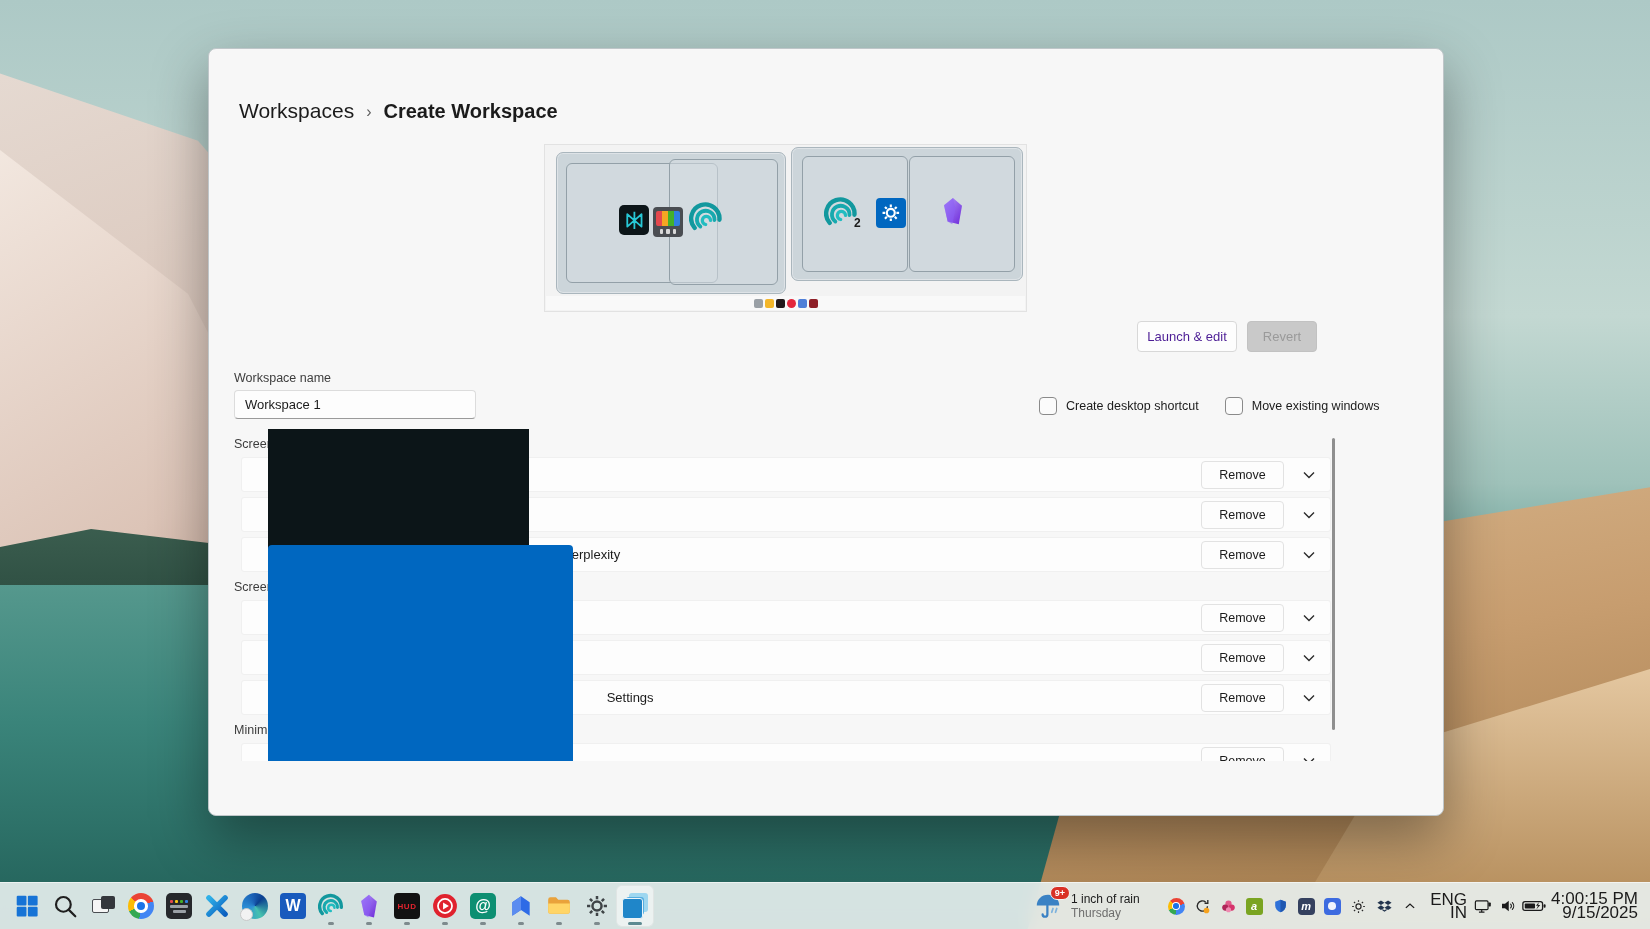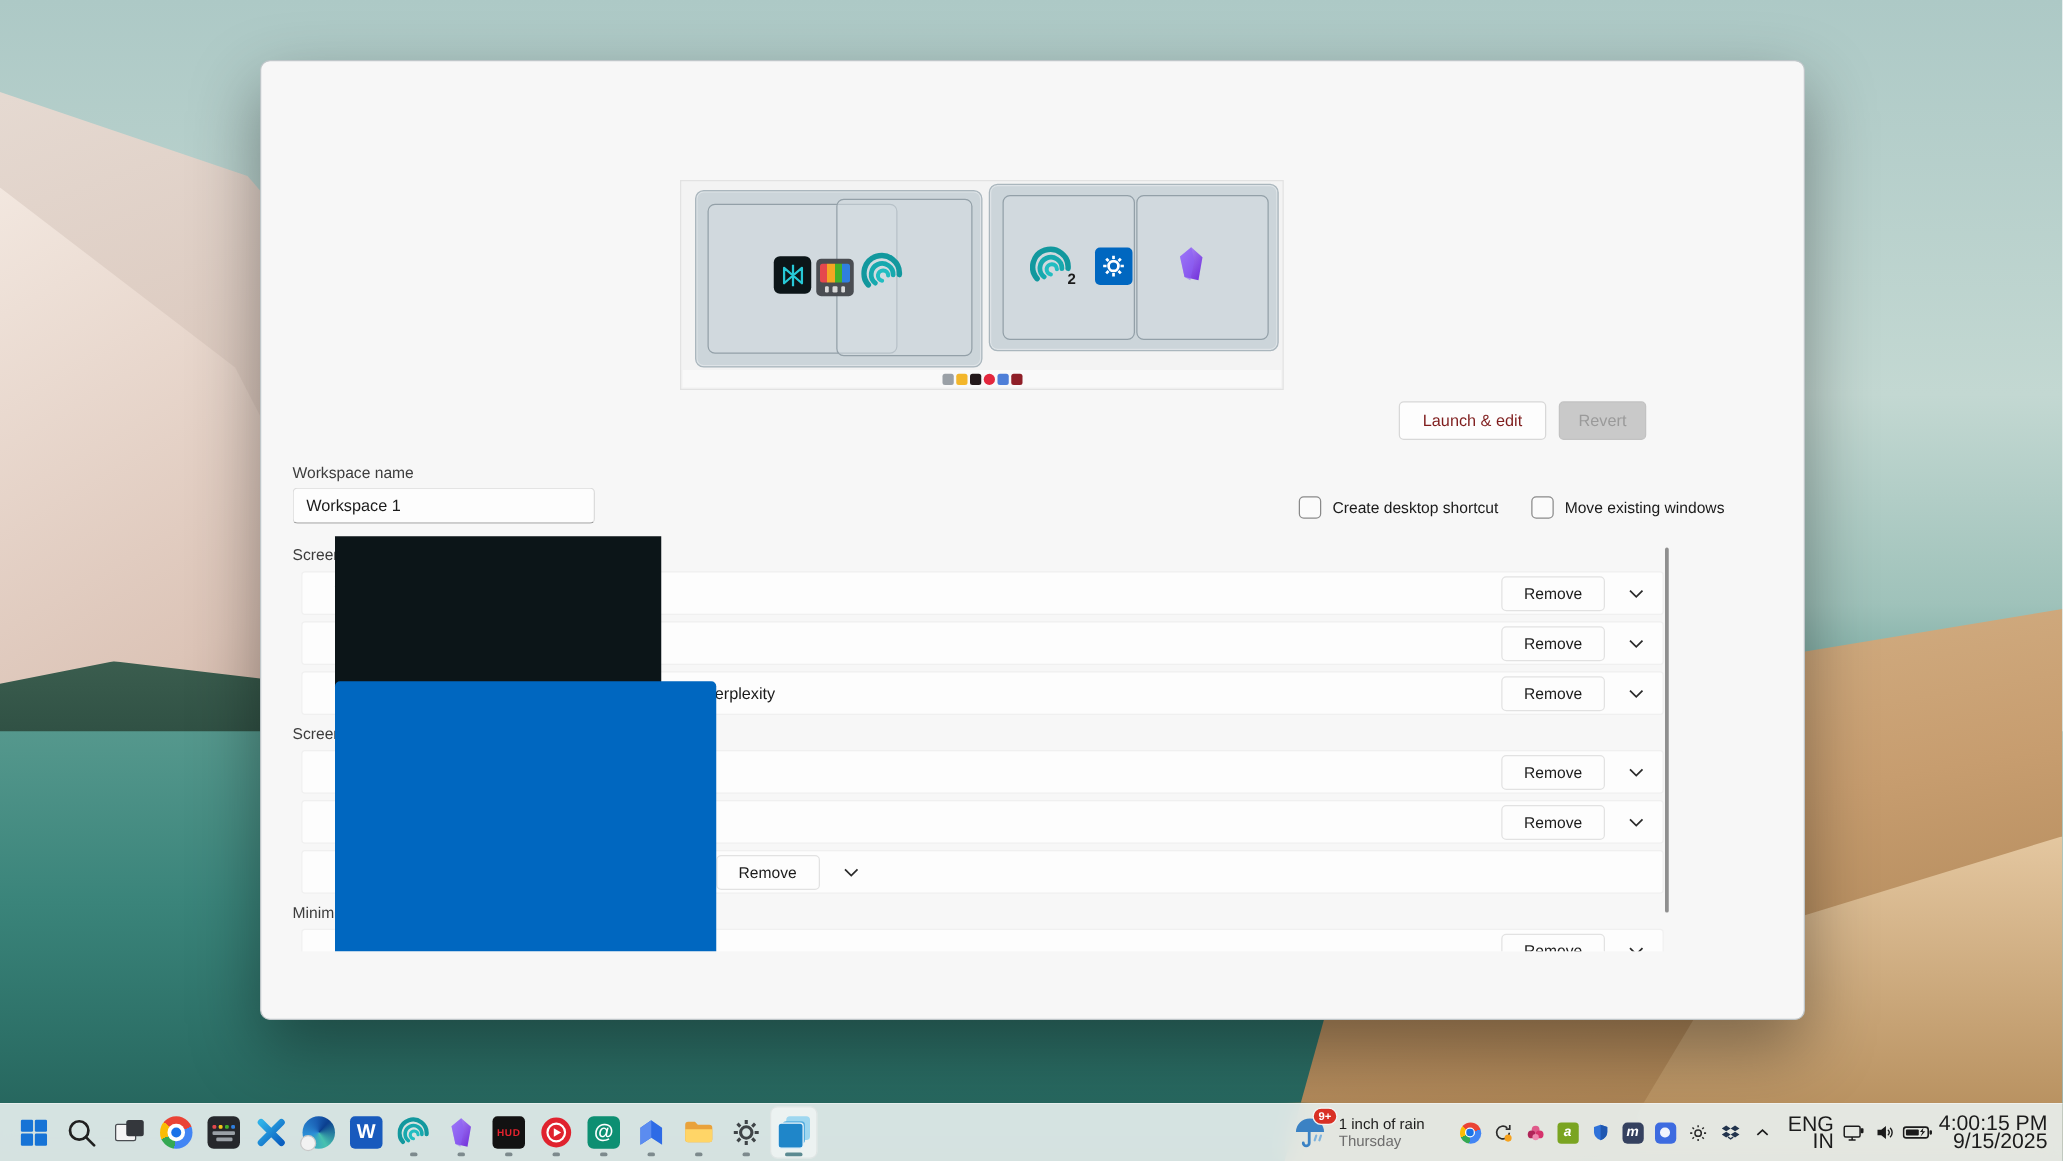--- a/index.html
+++ b/index.html
@@ -44,21 +44,21 @@
   .mon-2{left:246px;top:2px;width:230px;height:132px;}
   .mwin{position:absolute;border:1px solid #93a0a8;border-radius:6px;background:rgba(213,221,225,.55);}
   .preview-tray{position:absolute;left:1px;right:1px;bottom:1px;height:14px;background:rgba(250,250,250,.92);display:flex;align-items:center;justify-content:center;gap:2px;}
   .ptray-ic{width:9px;height:9px;border-radius:2px;flex:none;}
   .pv-app{position:absolute;display:flex;align-items:flex-end;}
   .pv-count{font-size:12px;font-weight:700;color:#1b1b1b;margin-left:-4px;}
 
   
   .actions{position:absolute;right:126px;top:272px;display:flex;gap:10px;}
   .btn{font-size:13px;border-radius:4px;display:flex;align-items:center;justify-content:center;box-sizing:border-box;}
-  .btn-launch{width:118px;height:31px;background:#fdfdfd;border:1px solid #d8d8d8;color:#7f1d1d;}
+  .btn-launch{width:100px;height:31px;background:#fdfdfd;border:1px solid #d8d8d8;color:#4c1d95;}
   .btn-revert{width:70px;height:31px;background:#c9c9c9;border:1px solid #c2c2c2;color:#9a9a9a;}
 
   
   .name-label{position:absolute;left:25px;top:322px;font-size:12.5px;color:#3d3d3d;}
   .name-input{position:absolute;left:25px;top:341px;width:242px;height:29px;background:#fdfdfd;border:1px solid #dcdcdc;border-bottom:1.5px solid #9a9a9a;border-radius:4px;font-size:13px;color:#1b1b1b;padding:0 10px;box-sizing:border-box;font-family:inherit;}
   .opts{position:absolute;left:830px;top:348px;display:flex;gap:26px;}
   .opt{display:flex;align-items:center;gap:9px;}
   .checkbox{width:18px;height:18px;border:1px solid #8a8a8a;border-radius:4px;background:#fbfbfb;box-sizing:border-box;flex:none;}
   .opt-label{font-size:12.5px;color:#1b1b1b;white-space:nowrap;}
 
@@ -135,20 +135,25 @@
   <div class="wp wp-mtn-far"></div>
   <div class="wp wp-mtn-near"></div>
   <div class="wp wp-trees"></div>
   <div class="wp wp-water"></div>
   <div class="wp wp-grass"></div>
   <div class="wp wp-grass2"></div>
 </div>
 
 <div class="window">
 
+  <div class="breadcrumb">
+    <span class="bc-parent">Workspaces</span>
+    <span class="bc-sep">›</span>
+    <span class="bc-current">Create Workspace</span>
+  </div>
 
   <div class="preview">
     <div class="monitor mon-1" id="monitor-1">
       <div class="mwin" style="left:9px;top:10px;width:150px;height:118px;"></div>
       <div class="mwin" style="left:112px;top:6px;width:107px;height:124px;"></div>
     <span class="pv-app" style="left: 62px; top: 52px;">
           <span class="ic ic-perplexity" style="width:30px;height:30px;">
             <svg viewBox="0 0 24 24" fill="none" stroke="#27c8d6" stroke-width="1.9" stroke-linejoin="round">
               <path d="M12 3v18M4.5 5.5l7.5 6.5-7.5 6.5zM19.5 5.5L12 12l7.5 6.5z"></path>
             </svg>
@@ -327,20 +332,21 @@
           </svg>
         </div>
       </div>
       <div class="row">
         <span class="ic ic-winsettings row-ic" style="width:20px;height:20px;">
           <svg viewBox="0 0 24 24" fill="none" stroke="#ffffff" stroke-width="2.4">
             <circle cx="12" cy="12" r="4.4"></circle>
             <path d="M12 2.8v3M12 18.2v3M2.8 12h3M18.2 12h3M5.5 5.5l2.1 2.1M16.4 16.4l2.1 2.1M18.5 5.5l-2.1 2.1M7.6 16.4l-2.1 2.1"></path>
           </svg>
         </span>
+        <span class="row-name noCount">Settings</span>
         <div class="btn-remove">Remove</div>
         <div class="btn-chevron">
           <svg width="12" height="8" viewBox="0 0 12 8">
             <path d="M1 1.5l5 5 5-5" stroke="#2b2b2b" stroke-width="1.4" fill="none"></path>
           </svg>
         </div>
       </div>
       <div class="sec-header">Minimized apps</div>
       <div class="row">
         <span class="ic row-ic" style="width:20px;height:20px;margin-left:26px"></span>

